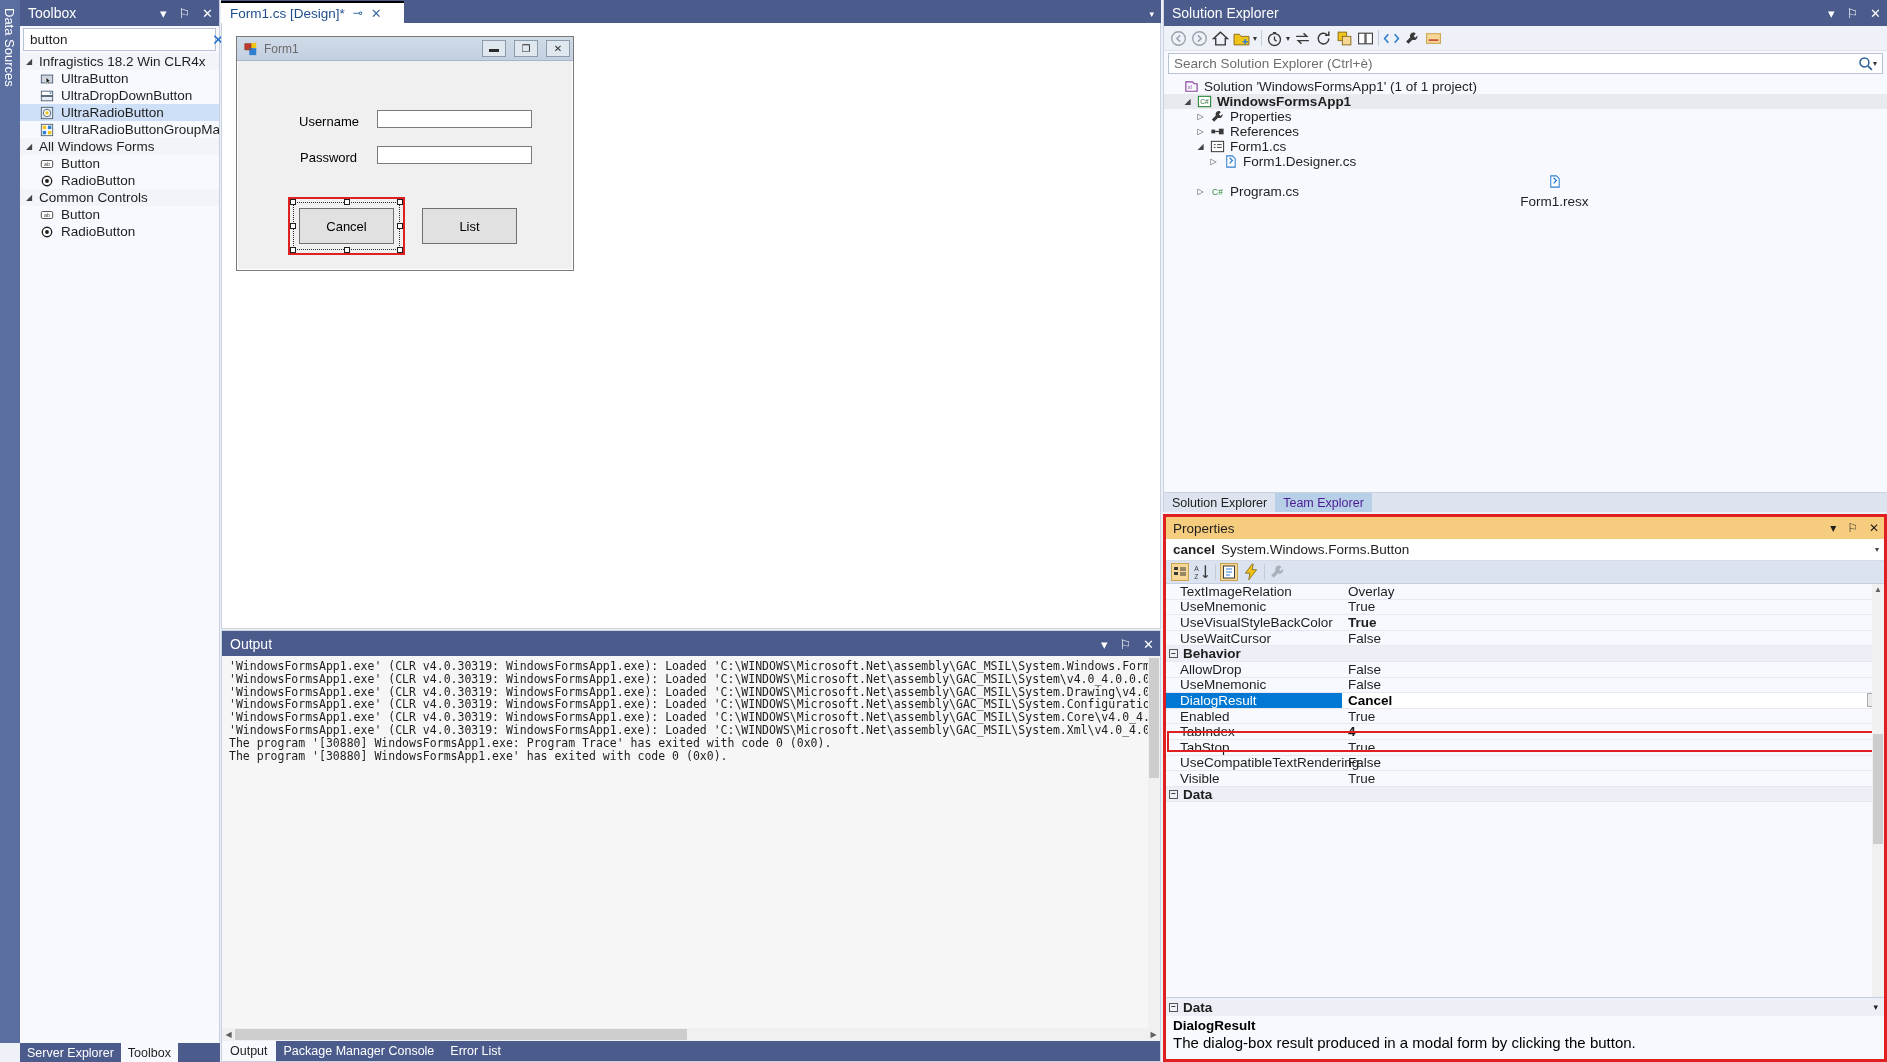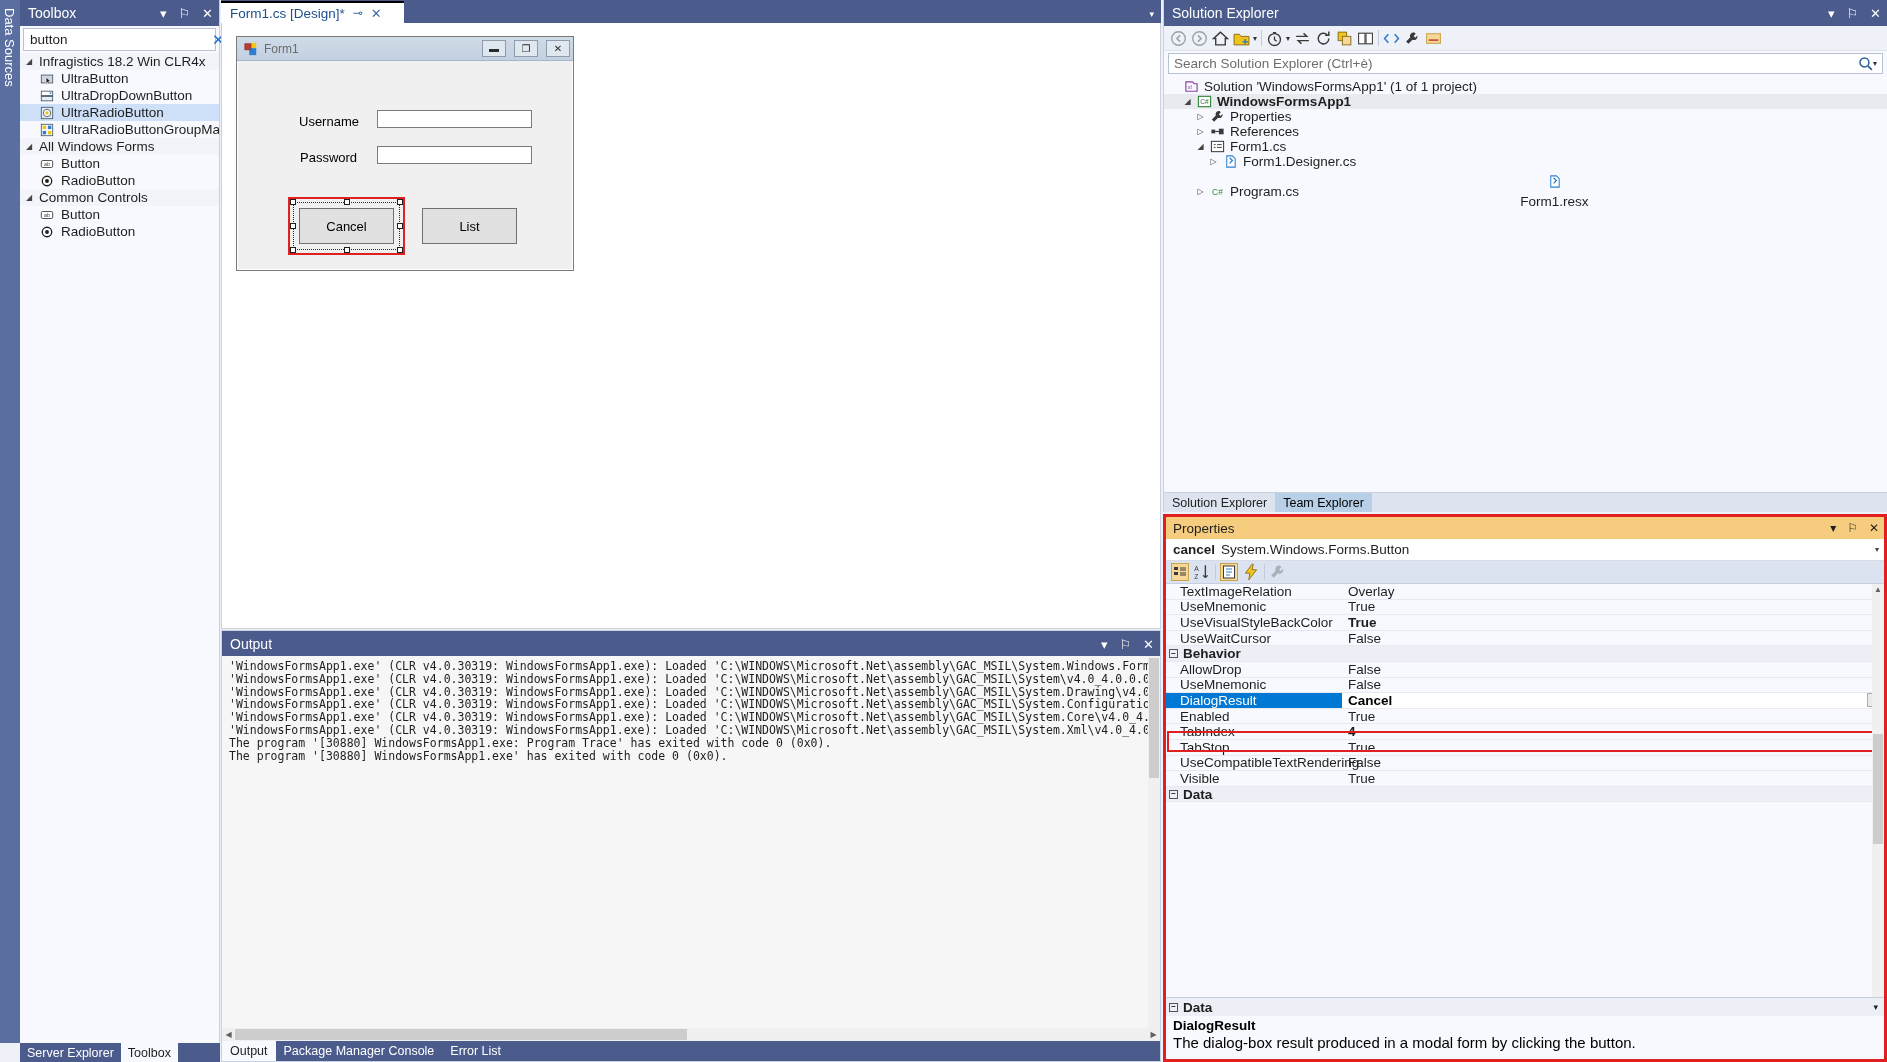--- a/index.html
+++ b/index.html
@@ -195,21 +195,21 @@
     font-size: 13.5px; color: #1e1e1e; cursor: default; white-space: nowrap;
   }
   .se-row.sel { background: #e9eaf0; }
   .se-row .tw { width: 9px; font-size: 8px; color: #444; text-align: center; flex: none; }
   .se-ti { width: 15px; height: 15px; flex: none; display: block; }
   #seTabs {
     height: 20px; background: #dde3ef; display: flex; align-items: stretch; font-size: 12.5px;
     border-top: 1px solid #c9d0e0;
   }
   #seTabs .stab { padding: 0 8px; display: flex; align-items: center; color: #1e1e1e; cursor: pointer; }
-  #seTabs .stab.act { background: #b8cfe8; color: #000000; }
+  #seTabs .stab.act { background: #b8cfe8; color: #4c1d95; }
 
   
   #props {
     position: absolute; left: 1163px; top: 514px; width: 724px; height: 548px;
     background: #f7f9fe; border: 3px solid #e02020;
     display: flex; flex-direction: column;
   }
   #prTitle {
     height: 22px; background: #f6cd7e; display: flex; align-items: center;
     padding: 0 5px 0 7px; font-size: 13.5px; color: #1e1e1e;

